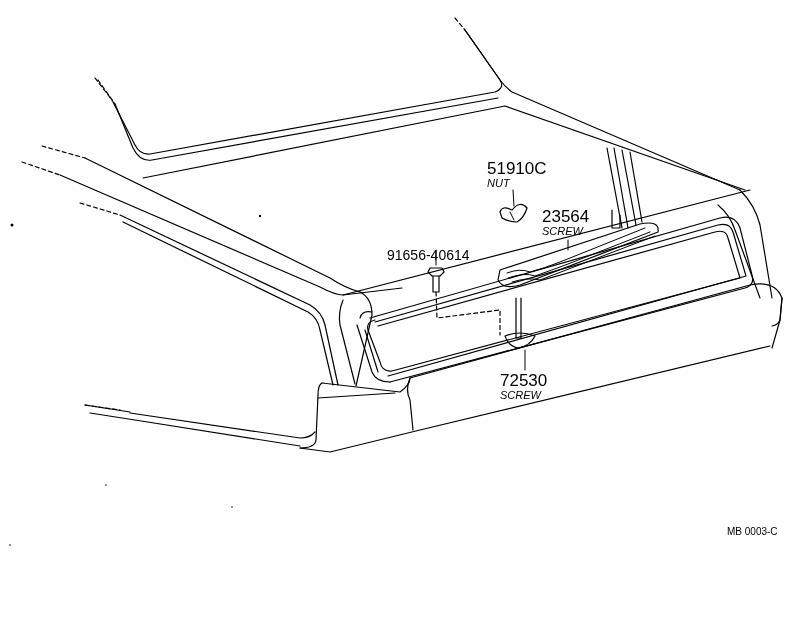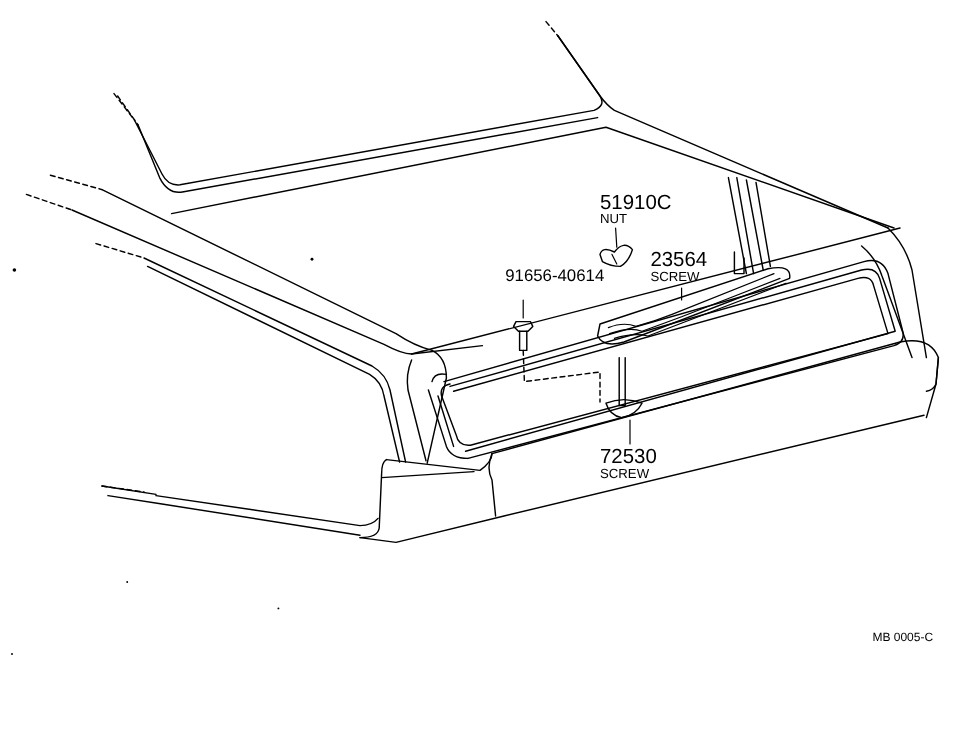--- a/index.html
+++ b/index.html
@@ -3,24 +3,24 @@
 <meta charset="utf-8">
 <style>
   html, body { margin: 0; padding: 0; background: #ffffff; }
   body { width: 800px; height: 626px; position: relative; overflow: hidden; font-family: "Liberation Sans", sans-serif; }
   #diagram { position: absolute; left: 0; top: 0; width: 800px; height: 626px; }
   .ln { fill: none; stroke: #000; stroke-width: 1.2; stroke-linejoin: round; stroke-linecap: round; }
   .thin { stroke-width: 1; }
   .dash { stroke-dasharray: 4 3; }
   .callout { position: absolute; color: #000; line-height: 1; }
   .pn { font-size: 17px; font-weight: normal; letter-spacing: 0px; display: block; }
-  .nm { font-size: 11px; display: block; margin-top: 1px; }
-  #lbl-nut { left: 500px; top: 160px; }
+  .nm { font-size: 11px; display: block; margin-top: 1px; font-style: italic; }
+  #lbl-nut { left: 487px; top: 160px; }
   #lbl-plate { left: 542px; top: 208px; }
-  #lbl-bolt { left: 387px; top: 222px; margin-left: 34px; }
+  #lbl-bolt { left: 387px; top: 248px; }
   #lbl-bolt .pn { font-size: 14px; }
   #lbl-screw { left: 500px; top: 372px; }
   #ref-code { position: absolute; left: 727px; top: 526px; font-size: 10px; }
 </style>
 </head>
 <body>
 
 <svg id="diagram" viewBox="0 0 800 626" xmlns="http://www.w3.org/2000/svg">
 
   <g>
@@ -129,13 +129,13 @@
 
 <div class="callout" id="lbl-bolt">
   <span class="pn">91656-40614</span>
 </div>
 
 <div class="callout" id="lbl-screw">
   <span class="pn">72530</span>
   <span class="nm">SCREW</span>
 </div>
 
-<div id="ref-code">MB 0005-C</div>
+<div id="ref-code">MB 0003-C</div>
 
 </body></html>

